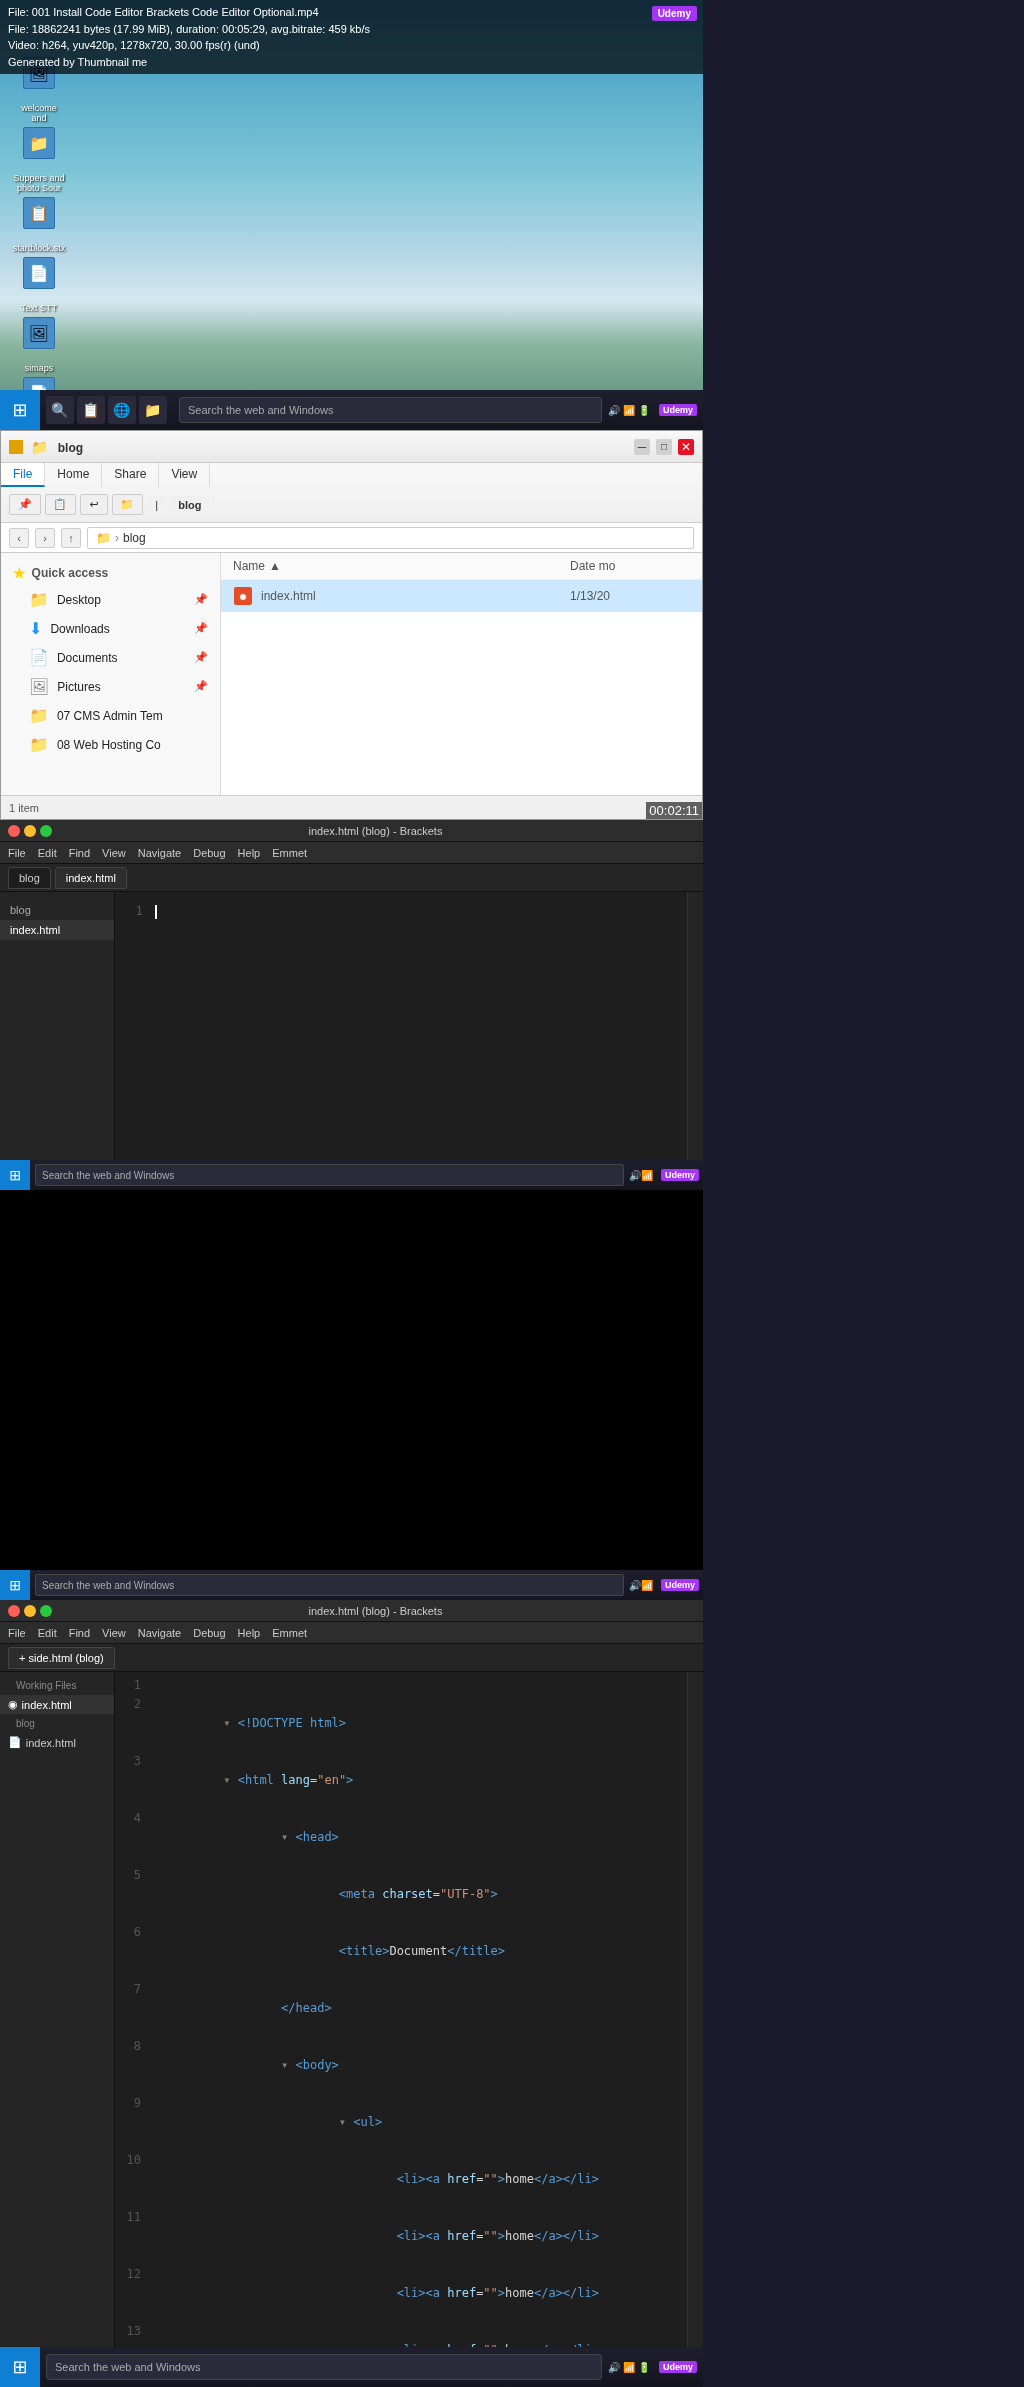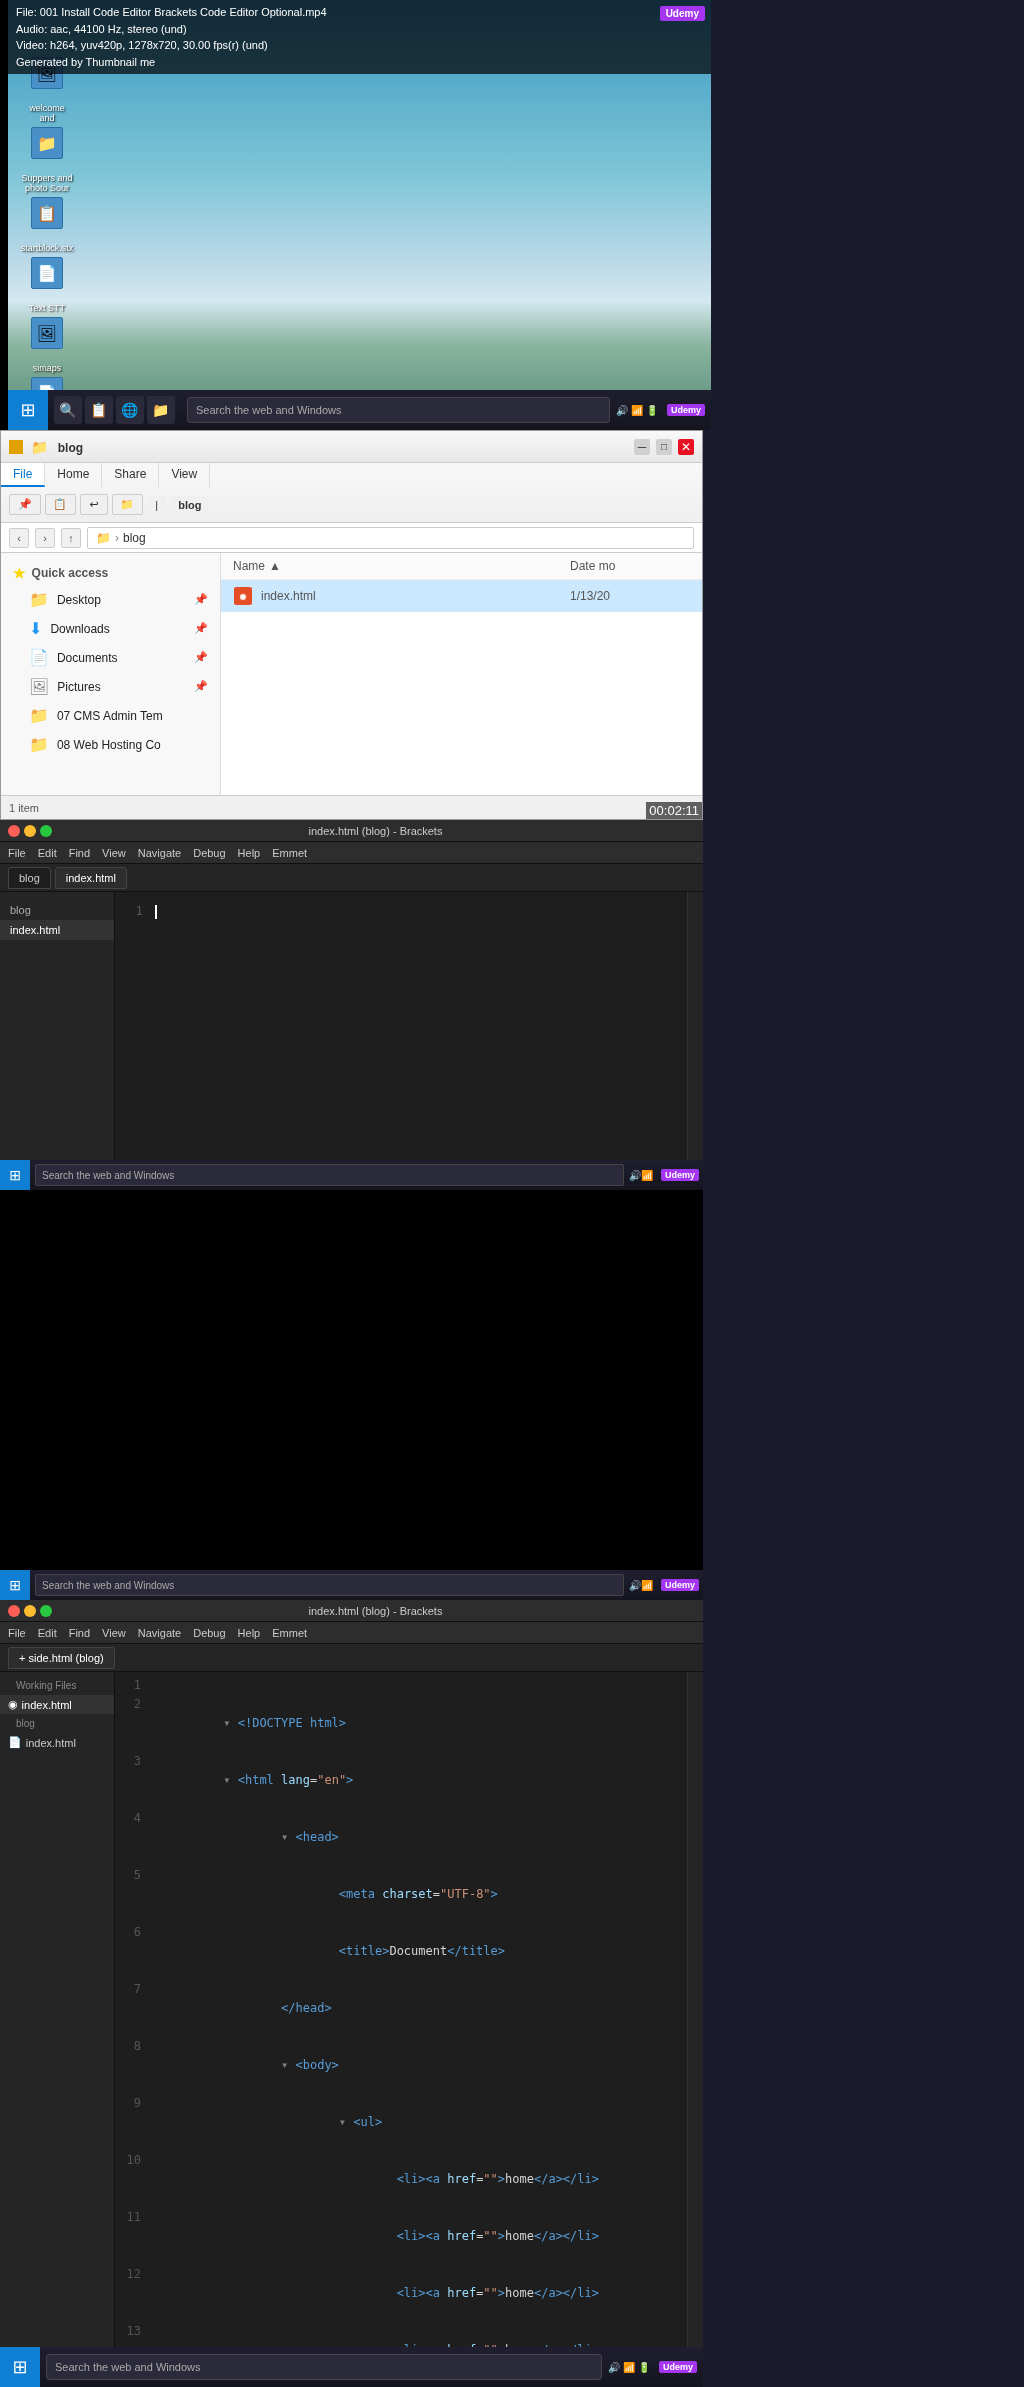--- a/index.html
+++ b/index.html
@@ -14,21 +14,21 @@
       color: #fff;
       font-size: 11px;
       padding: 4px 8px;
       line-height: 1.5;
       z-index: 10;
     }
 
     
     #desktop {
       position: absolute;
-      top: 0; left: 8px;
+      top: 0; left: 0;
       width: 703px;
       height: 430px;
       background: linear-gradient(180deg, #3a8fc0 0%, #5aaecc 20%, #7dc5d6 40%, #b8d8e8 60%, #d4e8f0 70%, #8ab5a0 80%, #6e9e8a 90%, #5a8870 100%);
       overflow: hidden;
     }
 
     #desktop-icons {
       position: absolute;
       top: 55px; left: 0;
       width: 130px;
@@ -724,21 +724,21 @@
   </style>
 </head>
 <body>
 
 <div id="right-panel"></div>
 
 <div id="desktop">
 
   <div id="video-info">
     <div>File: 001 Install Code Editor Brackets Code Editor Optional.mp4</div>
-    <div>Audio: aac, 44100 Hz, stereo (und)</div>
+    <div>File: 18862241 bytes (17.99 MiB), duration: 00:05:29, avg.bitrate: 459 kb/s</div>
     <div>Video: h264, yuv420p, 1278x720, 30.00 fps(r) (und)</div>
     <div>Generated by Thumbnail me</div>
   </div>
 
   <div id="desktop-icons">
     <div class="desktop-icon">
       <div class="icon-img">🖼</div>
       <div class="icon-label">welcome<br>and</div>
     </div>
     <div class="desktop-icon">

